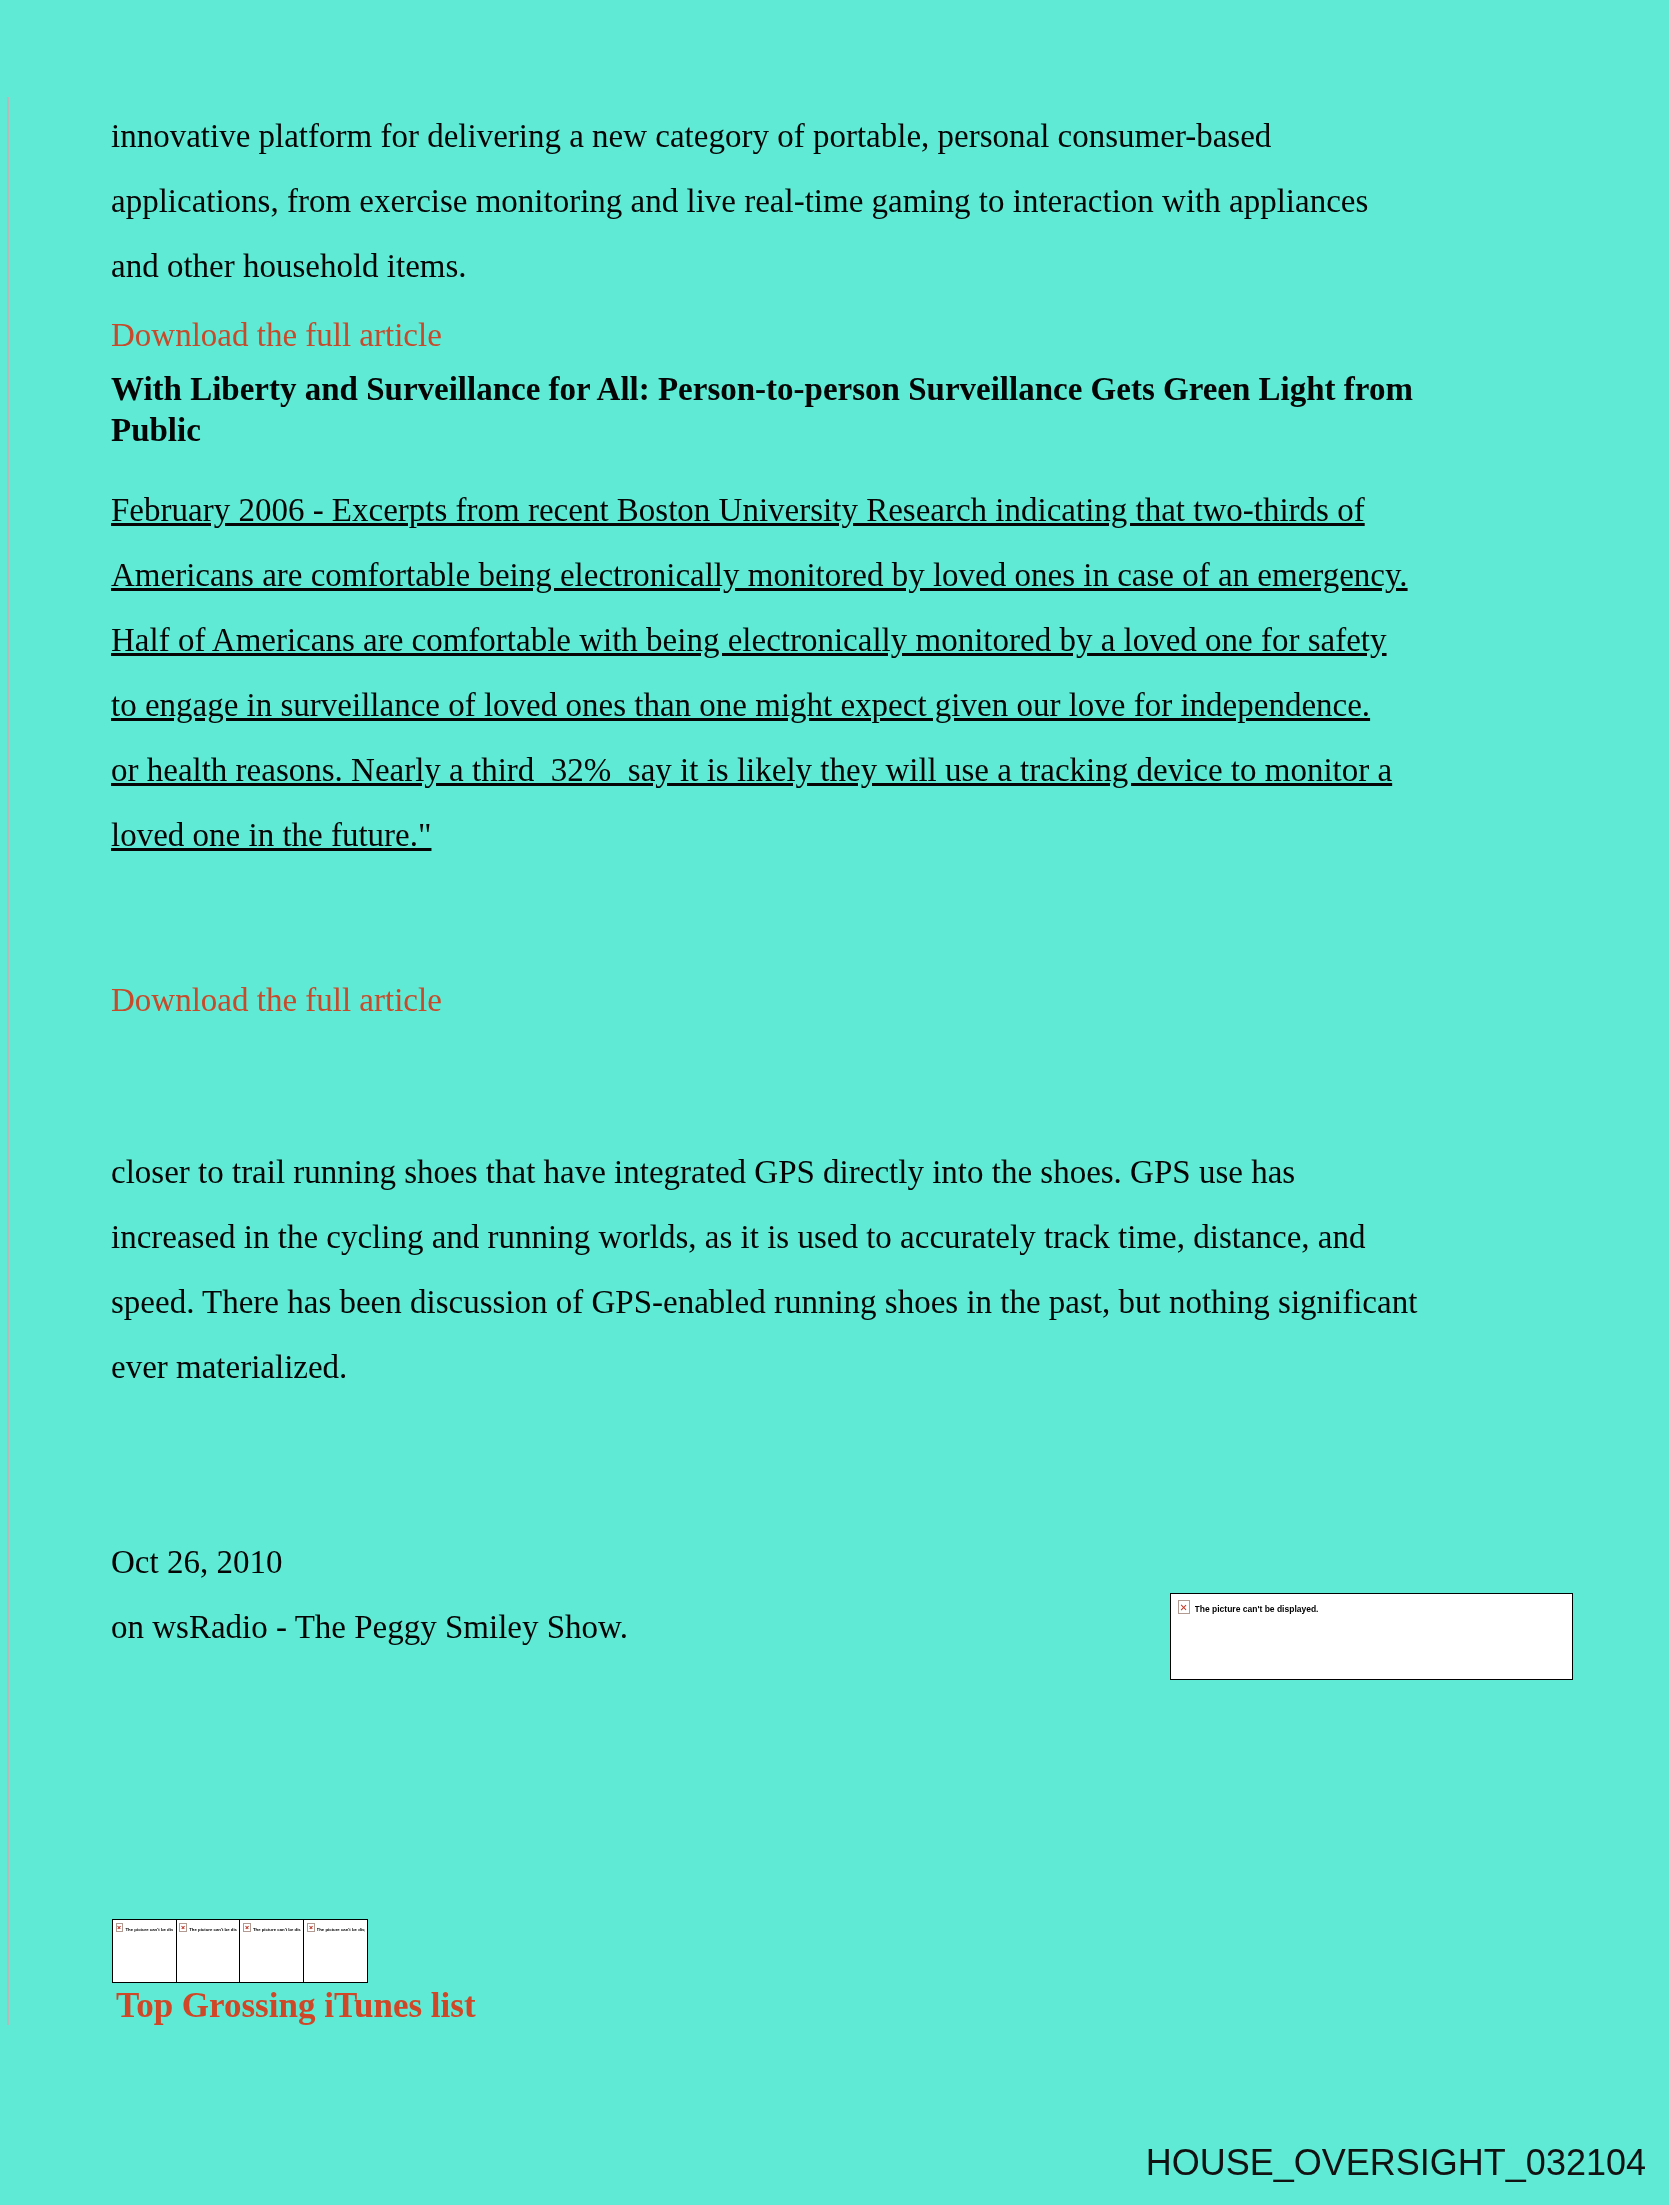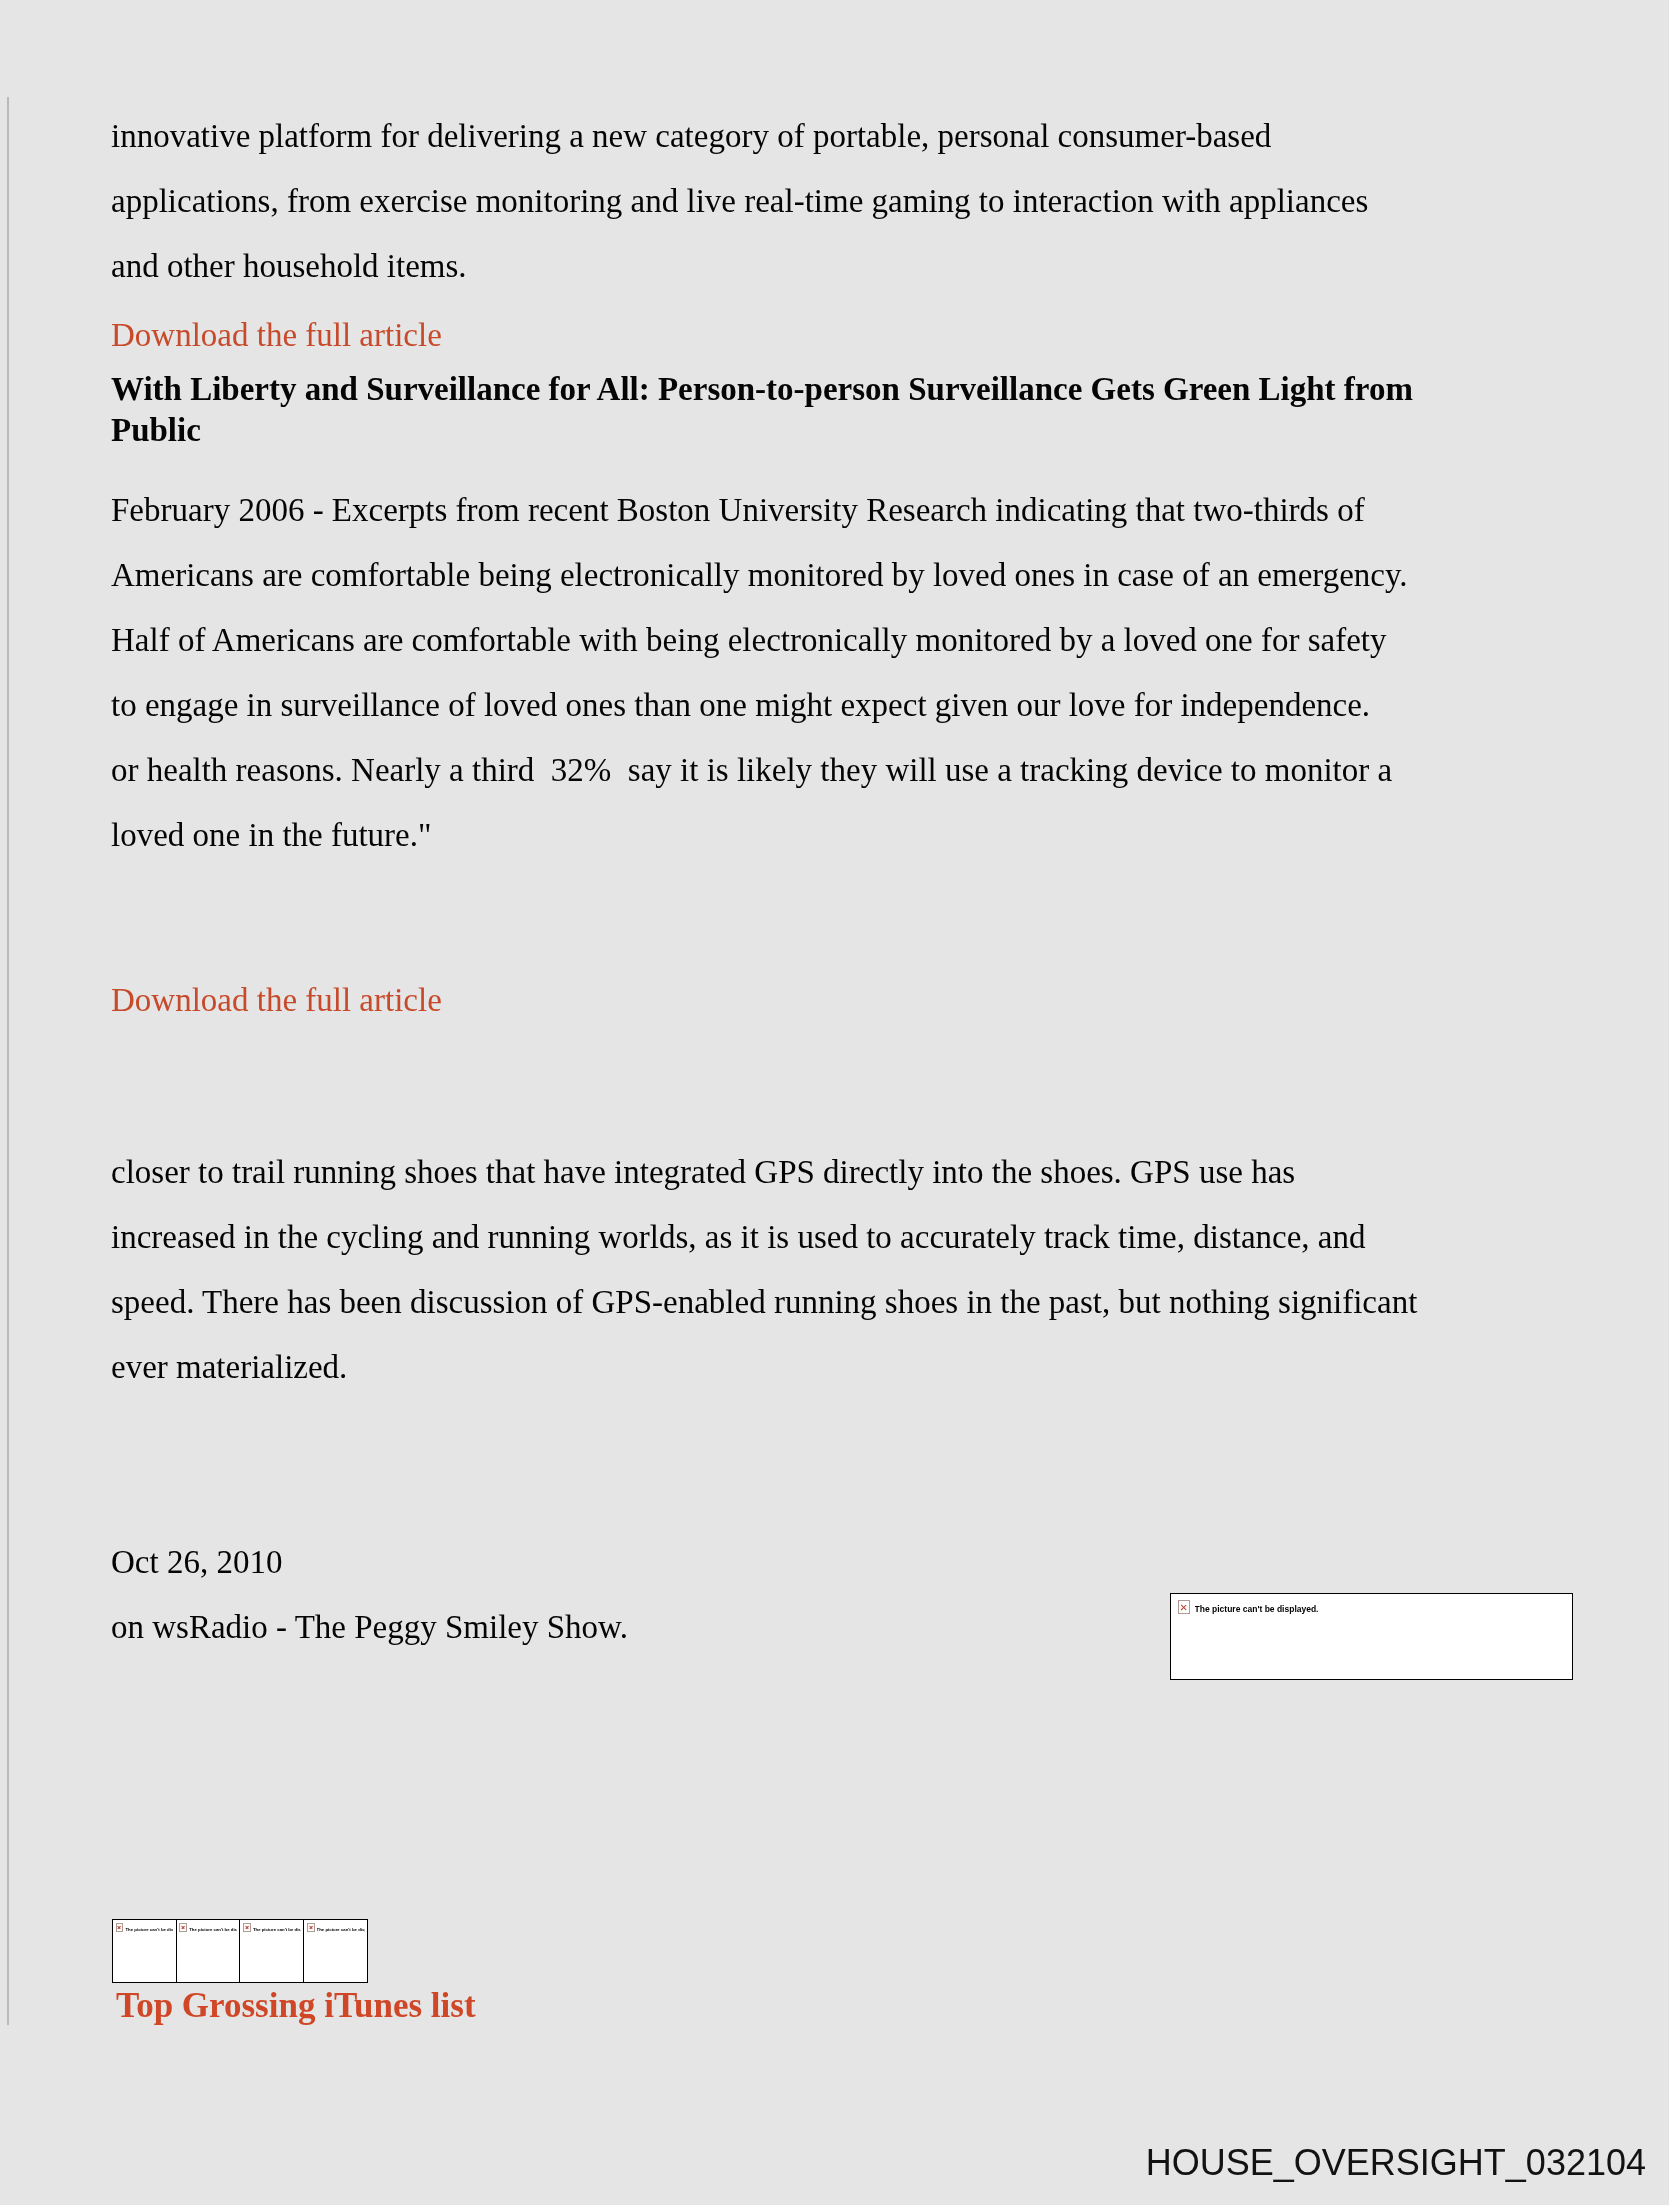--- a/index.html
+++ b/index.html
@@ -1,24 +1,24 @@
 <!DOCTYPE html>
 <html style="--link-red: #c74a2b; --heading-red: #d04727; --rule-gray: #b9b9b9;font-size:10.5px"><head>
 <meta charset="utf-8">
 <style>
   html,body{margin:0;padding:0;background:#ffffff;}
   .page{
-    position:relative;width:1669px;height:2205px;background:#e5e5e5;overflow:hidden;
+    position:relative;width:1669px;height:2205px;background:#5eead4;overflow:hidden;
     font-family:"Liberation Serif",serif;color:#050505;
   }
   .left-rule{position:absolute;left:7.2px;top:97px;width:2px;height:1928px;background:var(--rule-gray,#b9b9b9);}
   .para{position:absolute;left:111px;font-size:33px;line-height:65px;}
   .para .line, .heading .line{white-space:pre;}
   .p1{top:104px;}
-  .p2{top:478px;}
+  .p2{top:478px;text-decoration:underline;}
   .p3{top:1140px;}
   .p4{top:1530px;}
   .heading{position:absolute;left:111px;top:369px;font-size:33px;line-height:41px;font-weight:bold;}
   .link{
     position:absolute;left:111px;font-size:33px;line-height:33px;
     color:var(--link-red,#c74a2b);text-decoration:none;cursor:pointer;white-space:pre;margin-top:26px;
   }
   .l1{top:293px;}
   .l2{top:958px;}
   .placeholder{box-sizing:border-box;background:#fff;border:1.3px solid #000;}

